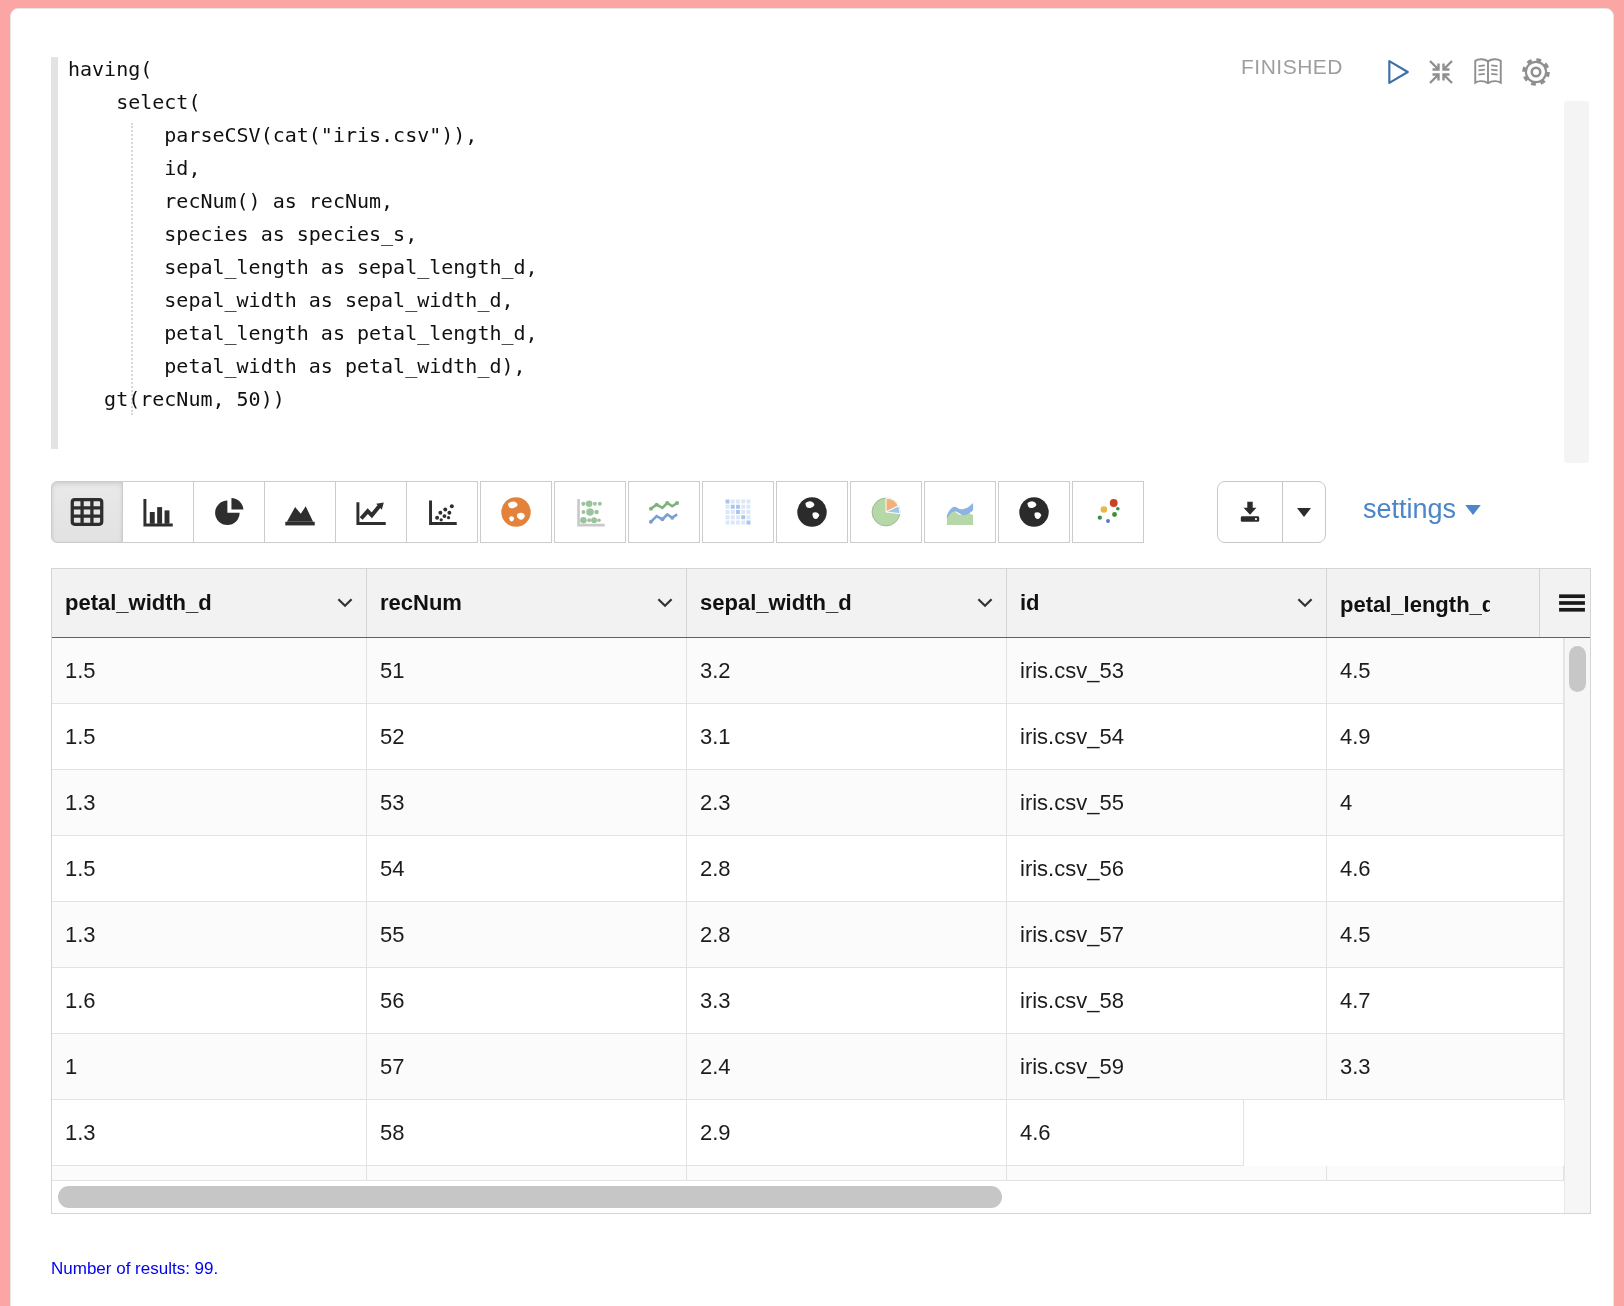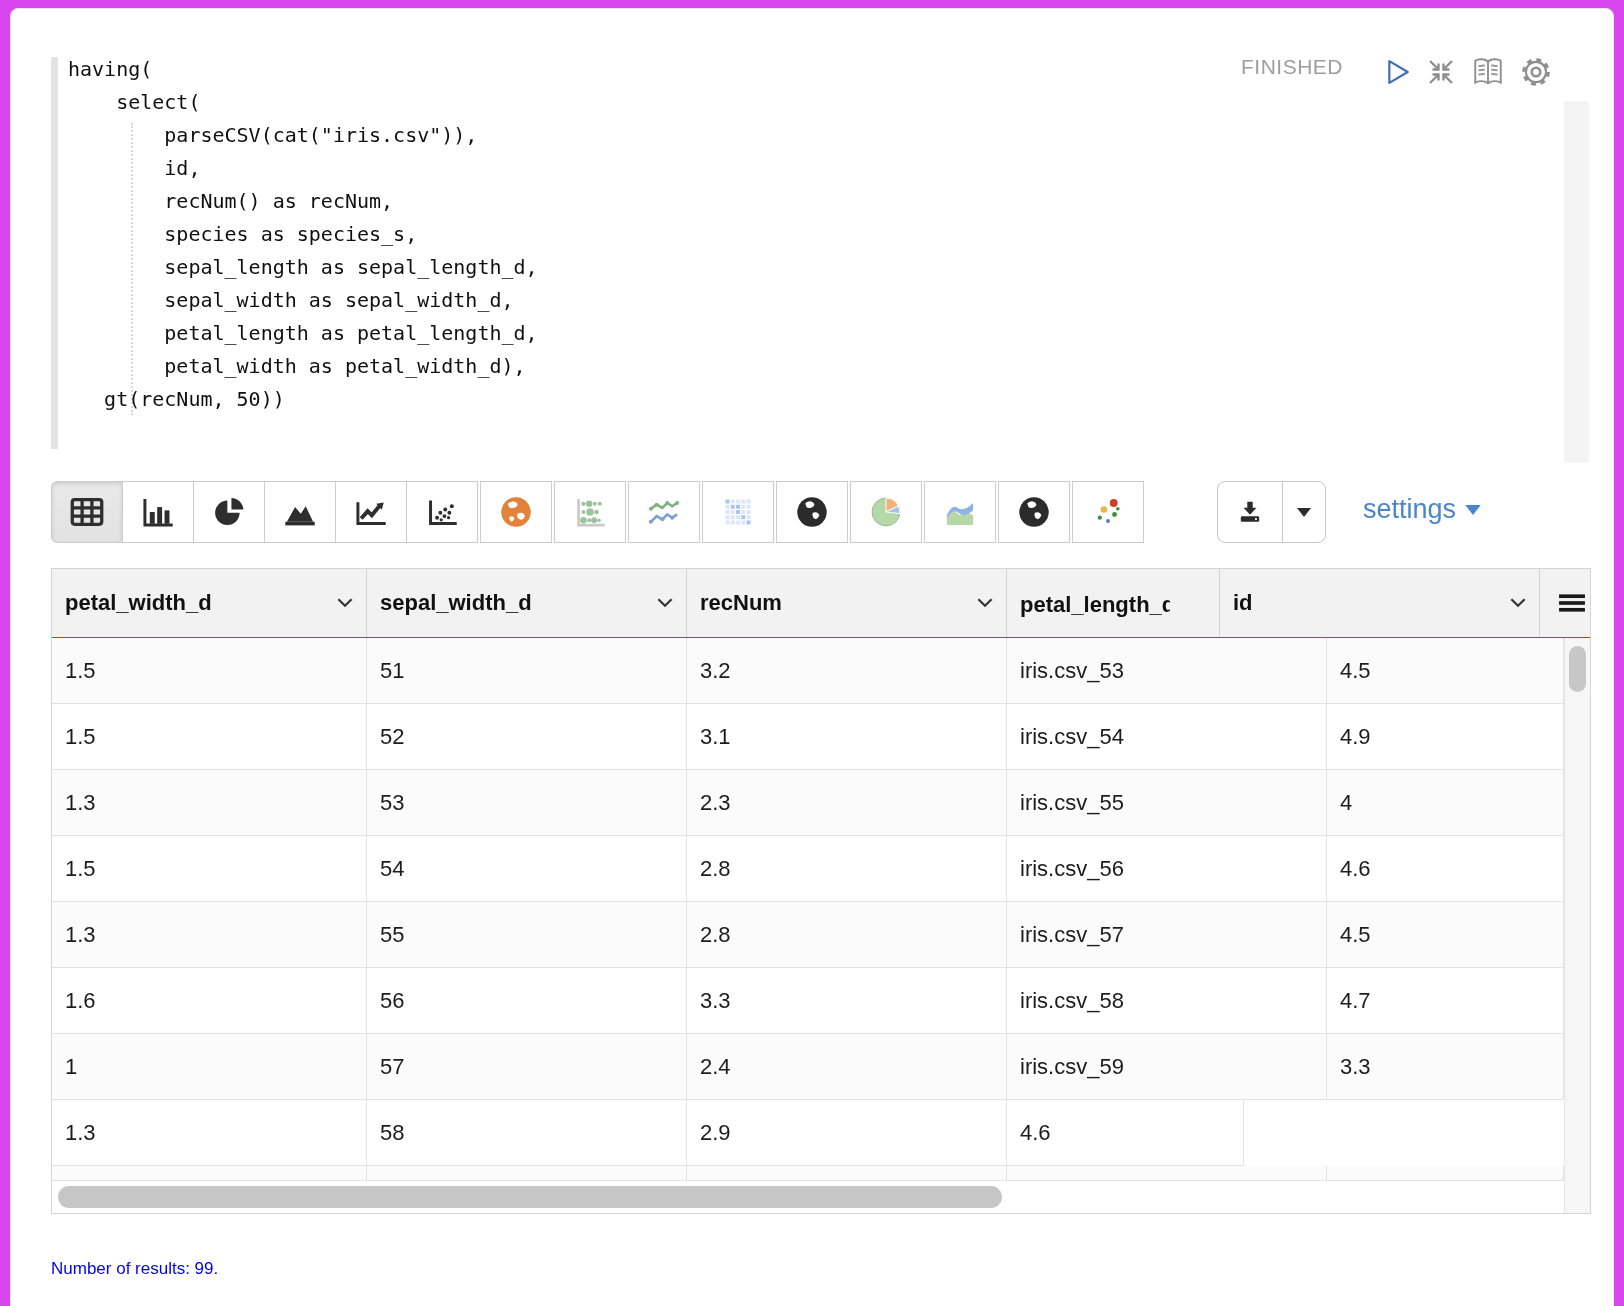--- a/index.html
+++ b/index.html
@@ -1,18 +1,18 @@
 <!DOCTYPE html>
 <html><head>
 <meta charset="utf-8">
 <style>
   * { margin:0; padding:0; box-sizing:border-box; }
   html,body { width:1624px; height:1306px; background:#fff; overflow:hidden;
               font-family:"Liberation Sans", sans-serif; }
-  .screen { position:relative; width:1624px; height:1306px; background:#d946ef; }
+  .screen { position:relative; width:1624px; height:1306px; background:#fca5a5; }
   .card { position:absolute; left:10px; top:8px; width:1604px; height:1320px;
           background:#fff; border:1px solid #e7e7e7; border-radius:8px; }
 
   
   .editor { position:absolute; left:40px; top:44px; width:1540px; height:408px; background:#fff; }
   .gutter { position:absolute; left:0; top:4px; width:7px; height:392px; background:#e3e3e3; }
   .indent-guide { position:absolute; left:80px; top:70px; height:292px; width:0;
                   border-left:2px dotted #d8d8d8; }
   pre.code { position:absolute; left:17px; top:0; font-family:"DejaVu Sans Mono", monospace;
              font-size:20px; line-height:33px; color:#101010; white-space:pre; }
@@ -295,40 +295,40 @@
     </div>
 
     <div class="grid">
       <div class="grid-header">
         <div class="hcell c0">
           <span>petal_width_d</span>
           <svg class="chev" width="18" height="11" viewBox="0 0 16 10">
               <polyline points="2,2 8,8 14,2" fill="none" stroke="#333" stroke-width="2"></polyline>
             </svg>
         </div>
+        <div class="hcell c1">
+          <span>recNum</span>
+          <svg class="chev" width="18" height="11" viewBox="0 0 16 10">
+              <polyline points="2,2 8,8 14,2" fill="none" stroke="#333" stroke-width="2"></polyline>
+            </svg>
+        </div>
         <div class="hcell c2">
           <span>sepal_width_d</span>
           <svg class="chev" width="18" height="11" viewBox="0 0 16 10">
               <polyline points="2,2 8,8 14,2" fill="none" stroke="#333" stroke-width="2"></polyline>
             </svg>
         </div>
-        <div class="hcell c1">
-          <span>recNum</span>
-          <svg class="chev" width="18" height="11" viewBox="0 0 16 10">
-              <polyline points="2,2 8,8 14,2" fill="none" stroke="#333" stroke-width="2"></polyline>
-            </svg>
-        </div>
-        <div class="hcell h4">
-          <span class="clip">petal_length_d</span>
-        </div>
         <div class="hcell c3">
           <span>id</span>
           <svg class="chev" width="18" height="11" viewBox="0 0 16 10">
               <polyline points="2,2 8,8 14,2" fill="none" stroke="#333" stroke-width="2"></polyline>
             </svg>
+        </div>
+        <div class="hcell h4">
+          <span class="clip">petal_length_d</span>
         </div>
         <div class="hcell hmenu">
           <svg width="28" height="22" viewBox="0 0 26 20">
             <rect x="1" y="2" width="24" height="3.4" fill="#1a1a1a"></rect>
             <rect x="1" y="8.3" width="24" height="3.4" fill="#1a1a1a"></rect>
             <rect x="1" y="14.6" width="24" height="3.4" fill="#1a1a1a"></rect>
           </svg>
         </div>
       </div>
 

